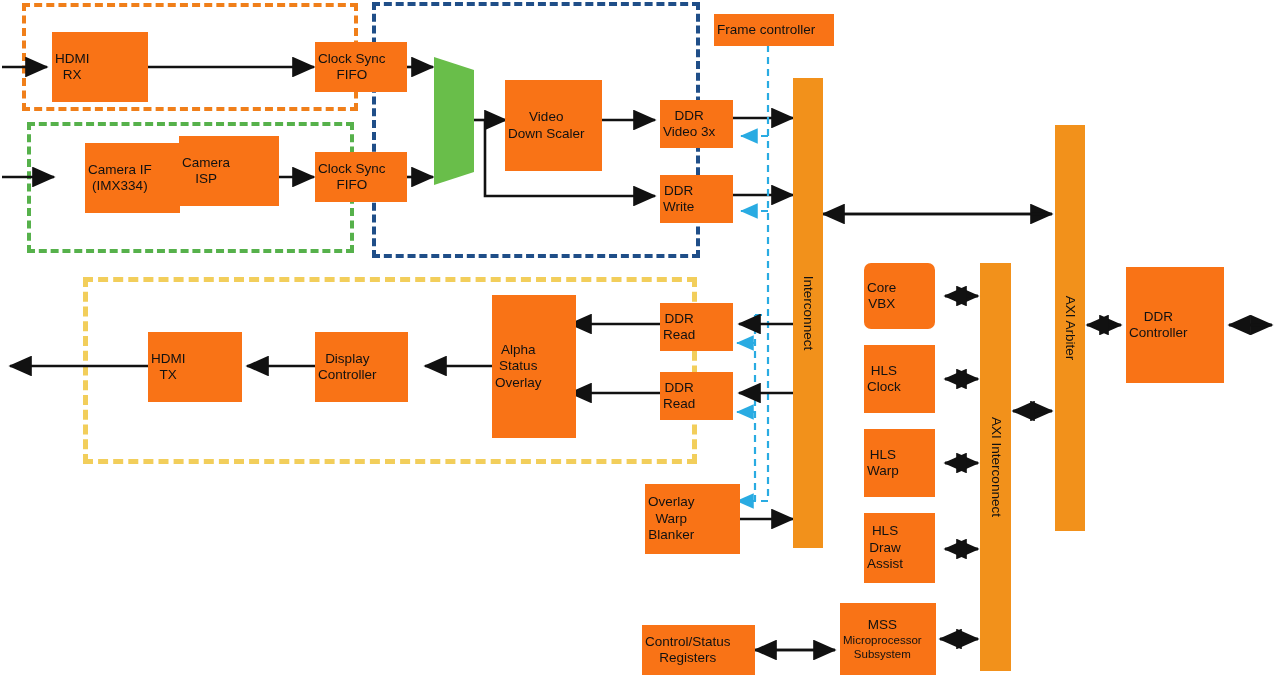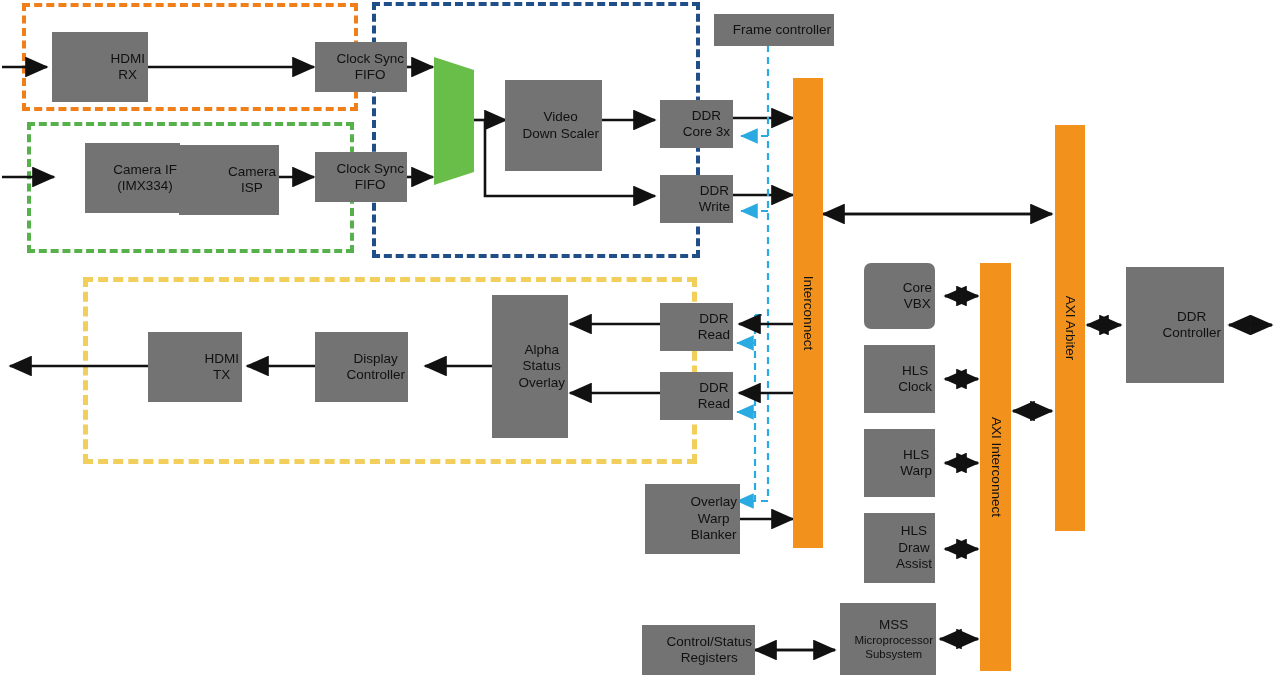--- a/index.html
+++ b/index.html
@@ -8,22 +8,22 @@
   #stage{position:relative;width:1280px;height:682px;background:#fff;overflow:hidden;}
 
   
   .group{position:absolute;box-sizing:border-box;background:transparent;}
   .group.orange{border:4px dashed #F07F1A;}
   .group.green {border:4px dashed #56B14B;}
   .group.blue  {border:4px dashed #1F4E88;}
   .group.yellow{border:5px dashed #F2CE5B;}
 
   
-  .blk{position:absolute;box-sizing:border-box;background:#737373;
-       display:flex;align-items:center;justify-content:flex-end;
+  .blk{position:absolute;box-sizing:border-box;background:#f97316;
+       display:flex;align-items:center;justify-content:flex-start;
        text-align:center;color:#111;font-size:13.5px;line-height:1.22;
        padding:2px 3px;}
   .blk.small{font-size:11.5px;}
 
   
   .bus{position:absolute;background:#F2911B;}
   .bus .vtxt{position:absolute;left:50%;top:50%;
              transform:translate(-50%,-50%) rotate(90deg);
              white-space:nowrap;font-size:13.5px;color:#111;}
 
@@ -155,21 +155,21 @@
       <span>HDMI</span><br><span>RX</span>
     </span>
   </div>
 
   <div class="blk" style="left:57px;top:143px;width:95px;height:70px;margin-left:28px;">
     <span>
       <span>Camera IF</span><br><span>(IMX334)</span>
     </span>
   </div>
 
-  <div class="blk" style="left:179px;top:145px;width:100px;height:70px;">
+  <div class="blk" style="left:179px;top:136px;width:100px;height:70px;">
     <span>
       <span>Camera</span><br><span>ISP</span>
     </span>
   </div>
 
   <div class="blk" style="left:315px;top:42px;width:92px;height:50px;">
     <span>
       <span>Clock Sync</span><br><span>FIFO</span>
     </span>
   </div>
@@ -181,21 +181,21 @@
   </div>
 
   <div class="blk" style="left:505px;top:80px;width:97px;height:91px;">
     <span>
       <span>Video</span><br><span>Down Scaler</span>
     </span>
   </div>
 
   <div class="blk" style="left:660px;top:100px;width:73px;height:48px;">
     <span>
-      <span>DDR</span><br><span>Core 3x</span>
+      <span>DDR</span><br><span>Video 3x</span>
     </span>
   </div>
 
   <div class="blk" style="left:660px;top:175px;width:73px;height:48px;">
     <span>
       <span>DDR</span><br><span>Write</span>
     </span>
   </div>
 
   <div class="blk" style="left:714px;top:14px;width:120px;height:32px;">
@@ -207,21 +207,21 @@
       <span>DDR</span><br><span>Read</span>
     </span>
   </div>
 
   <div class="blk" style="left:660px;top:372px;width:73px;height:48px;">
     <span>
       <span>DDR</span><br><span>Read</span>
     </span>
   </div>
 
-  <div class="blk" style="left:492px;top:295px;width:76px;height:143px;">
+  <div class="blk" style="left:492px;top:295px;width:84px;height:143px;">
     <span>
       <span>Alpha</span><br><span>Status</span><br><span>Overlay</span>
     </span>
   </div>
 
   <div class="blk" style="left:315px;top:332px;width:93px;height:70px;">
     <span>
       <span>Display</span><br><span>Controller</span>
     </span>
   </div>

